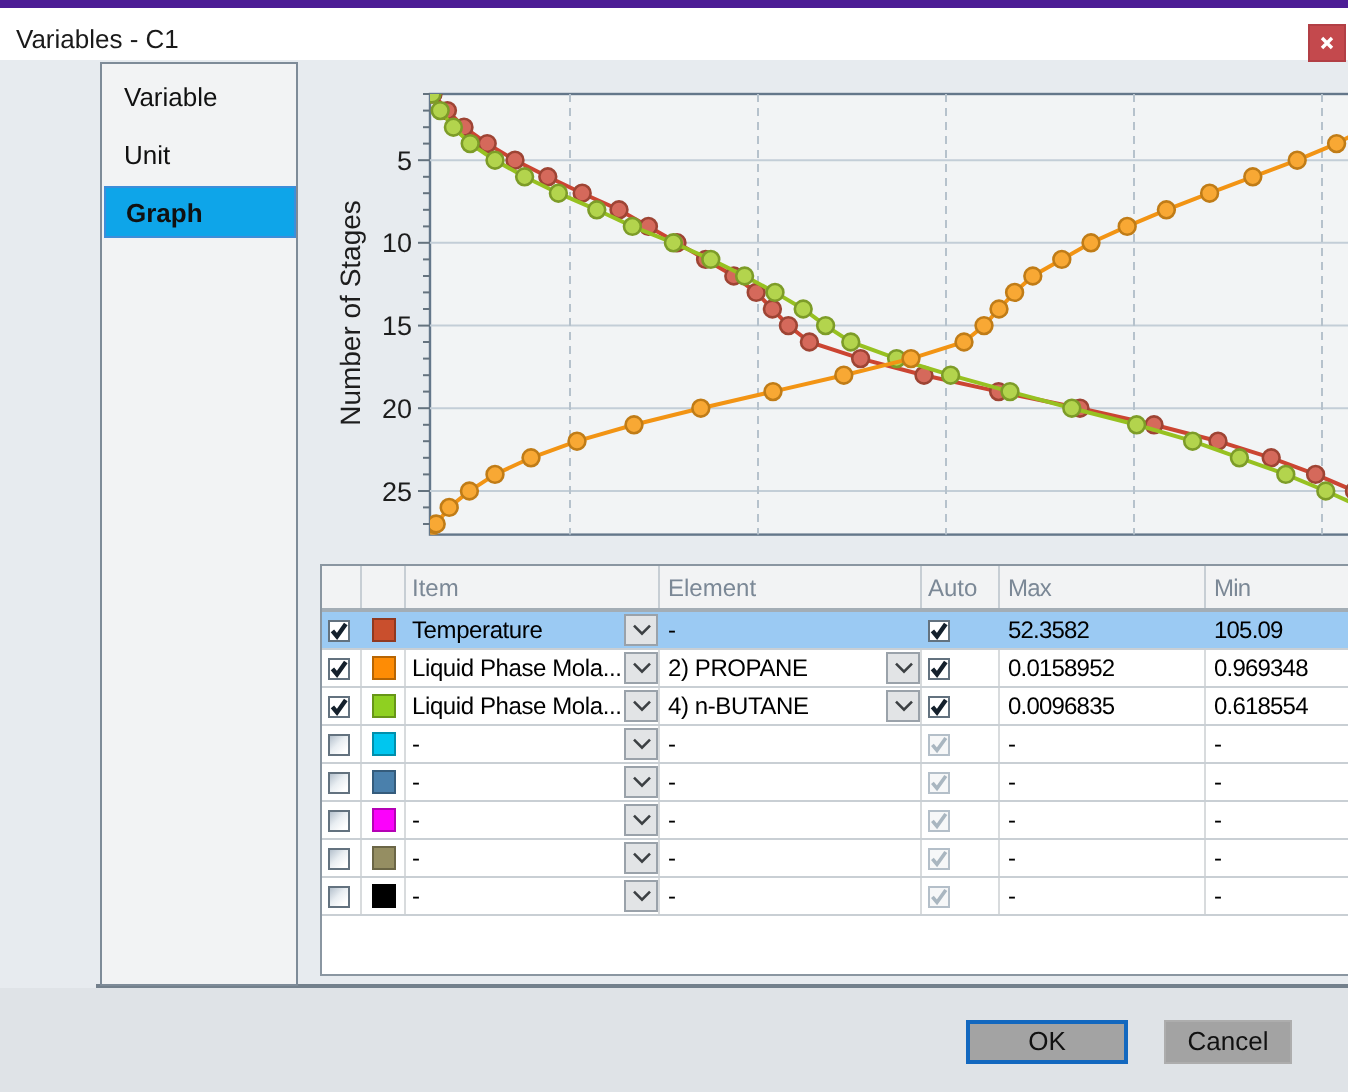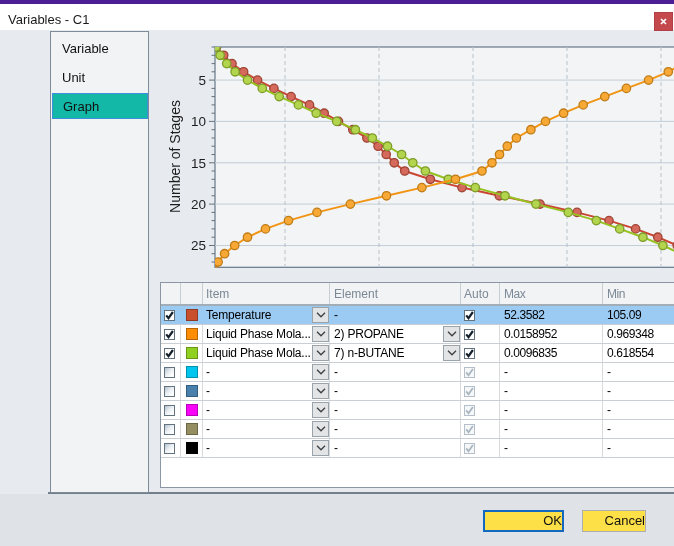--- a/index.html
+++ b/index.html
@@ -3,41 +3,41 @@
 <style>
 * { margin:0; padding:0; box-sizing:border-box; }
 html,body { width:674px; height:546px; overflow:hidden; }
 body { font-family:"Liberation Sans", sans-serif; position:relative; background:#e7ebef; }
 #titlebar { position:absolute; left:0; top:0; width:674px; height:30px; background:#fff; border-top:4px solid #4c1d95; }
 #title { position:absolute; left:8px; top:8px; font-size:13px; color:#1a1a1a; }
 #close { position:absolute; left:654px; top:8px; width:19px; height:19px; background:#c4494d; border:1px solid #b23f45; display:flex; align-items:center; justify-content:center; }
 #content { position:absolute; left:0; top:30px; width:674px; height:464px; background:#e7ebef; border-bottom:2px solid #73808c;margin-left:48px; }
 #sidebar { position:absolute; left:2px; top:1px; width:99px; height:462px; background:#f2f3f4; border:1px solid #7e8b98; }
 .sitem { position:absolute; left:1px; width:96px; height:26px; font-size:13px; color:#111; line-height:26px; padding-left:10px; }
-.sitem.sel { background:#14b8a6; border:1px solid #3e8ed9; }
+.sitem.sel { background:#0ea5e9; border:1px solid #3e8ed9;font-weight:bold; }
 #chartwrap { position:absolute; left:0; top:-30px; }
 #tbl { position:absolute; left:112px; top:252px; width:608px; height:206px; background:#fff; border:1px solid #8a96a1; font-size:12px; }
 .tr { display:flex; height:19px; border-bottom:1px solid #c9cfd4; }
 .thead { display:flex; height:23px; background:#f2f3f4; border-bottom:2px solid #a3adb5; color:#7b8896; }
 .td { border-right:1px solid #d8dbdd; height:100%; display:flex; align-items:center; overflow:hidden; white-space:nowrap; }
 .thead .td { border-right:1px solid #c7ced4; }
 .c1 { width:20px; padding-left:3px; }
 .c2 { width:22px; justify-content:center; }
 .c3 { width:127px; padding-left:3px; position:relative; }
 .c4 { width:131px; padding-left:4px; position:relative; }
 .c5 { width:39px; padding-left:3px; }
 .c6 { width:103px; padding-left:4px; letter-spacing:-0.4px; }
 .c7 { width:103px; padding-left:4px; border-right:none; letter-spacing:-0.4px; }
 .tr.sel { background:#9bcaf3; }
 .tr.sel .td { border-right-color:transparent; }
 .sw { width:12px; height:12px; display:inline-block; border:1px solid rgba(0,0,0,0.28); }
 .itx { flex:1; overflow:hidden; letter-spacing:-0.2px; }
 .combo { position:absolute; right:0px; top:1px; width:17px; height:16px; background:#e2e4e6; border:1px solid #9aa2aa; display:flex; align-items:center; justify-content:center; }
 #footer { position:absolute; left:0; top:494px; width:674px; height:52px; background:#dfe3e7; }
-.btn { position:absolute; font-size:13px; text-align:right; color:#111; background:#fde047; }
+.btn { position:absolute; font-size:13px; text-align:center; color:#111; background:#a3a3a3; }
 #ok { left:483px; top:510px; width:81px; height:22px; border:2px solid #1368bf; line-height:18px; }
 #cancel { left:582px; top:510px; width:64px; height:22px; border:1px solid #adadad; line-height:20px; }
 svg { display:block; }
 </style></head>
 <body>
 <div id="content">
 <div id="sidebar">
 <div class="sitem" style="top:4px;">Variable</div>
 <div class="sitem" style="top:33px;">Unit</div>
 <div class="sitem sel" style="top:61px;">Graph</div>
@@ -271,21 +271,21 @@
         </div>
 <div class="td c3">
           <span class="itx">Liquid Phase Mola...</span>
           <span class="combo">
             <svg width="10" height="6" viewBox="0 0 10 6">
               <path d="M1 0.8l4 4 4-4" stroke="#3c4043" stroke-width="1.3" fill="none"></path>
             </svg>
           </span>
         </div>
 <div class="td c4">
-          <span class="itx">7) n-BUTANE</span>
+          <span class="itx">4) n-BUTANE</span>
           <span class="combo">
             <svg width="10" height="6" viewBox="0 0 10 6">
               <path d="M1 0.8l4 4 4-4" stroke="#3c4043" stroke-width="1.3" fill="none"></path>
             </svg>
           </span>
         </div>
 <div class="td c5">
           <svg width="11" height="11" viewBox="0 0 11 11">
             <rect x="0.5" y="0.5" width="10" height="10" fill="#fff" stroke="#63727f"></rect>
             <path d="M2.2 5.4l2.3 2.8 4.4-6.2" stroke="#14202c" stroke-width="2.2" fill="none"></path>

